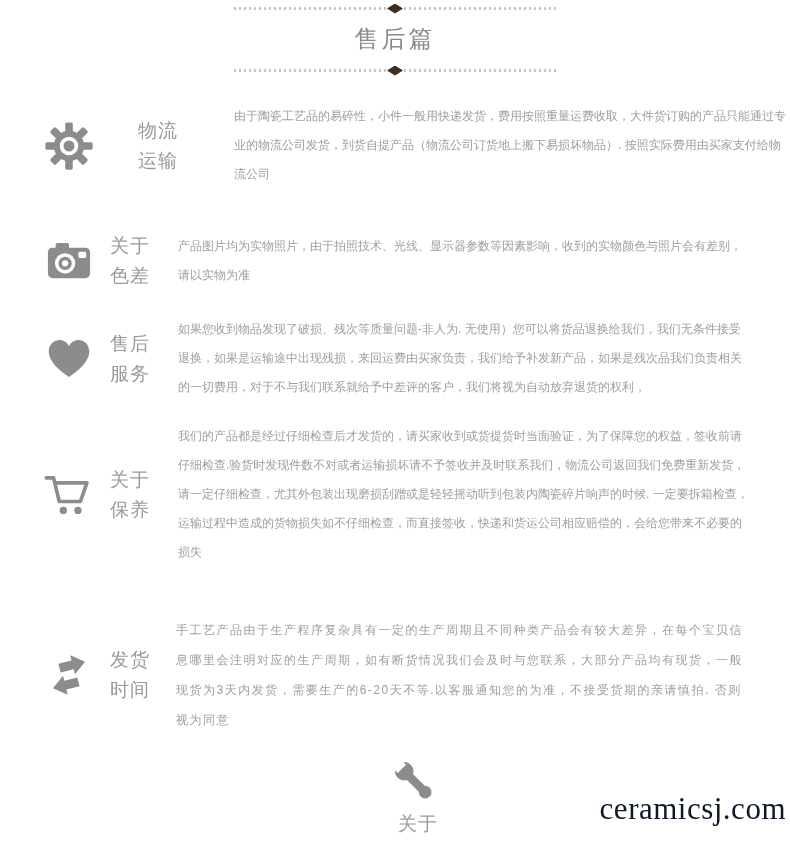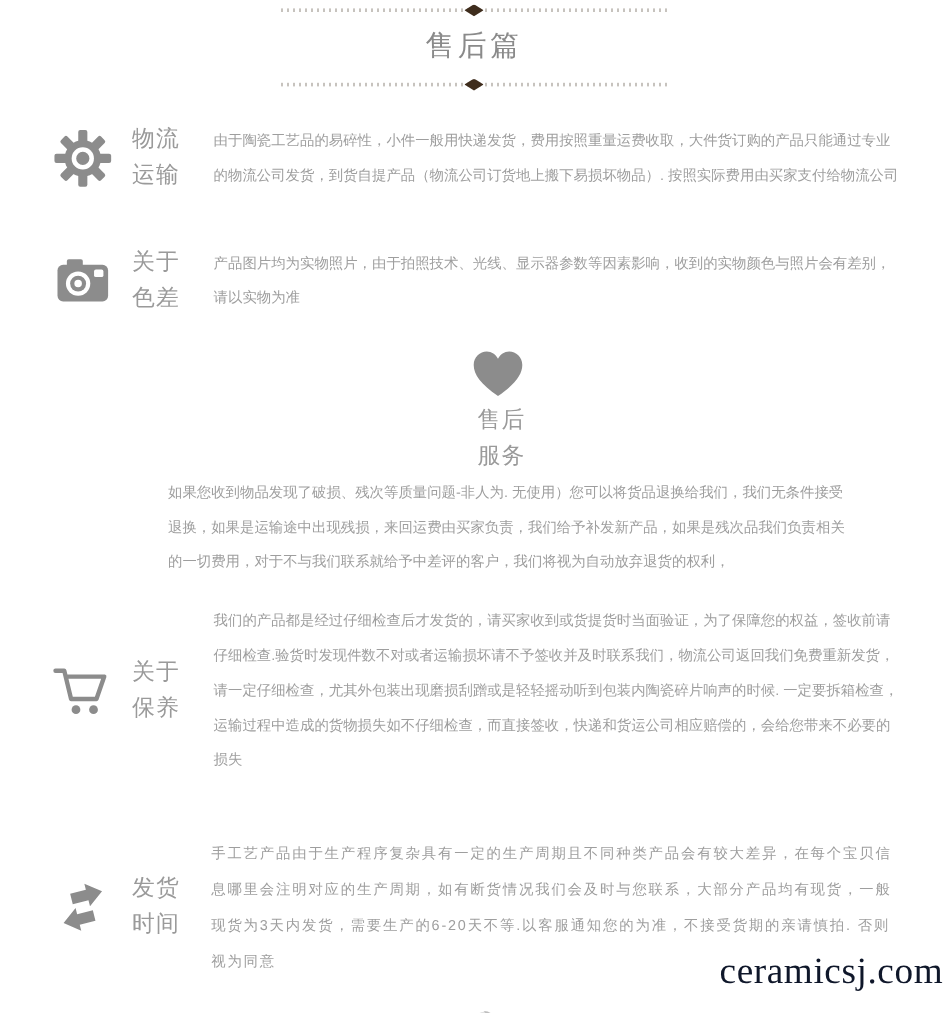--- a/index.html
+++ b/index.html
@@ -19,23 +19,23 @@
 
   
   .rows { padding:30px 0 0 40px; }
   .row { display:flex; align-items:center; }
   .icon-cell { width:58px; min-width:58px; display:flex; justify-content:center; align-items:center; }
   .title-cell { width:46px; min-width:46px; margin-left:12px; font-size:19px; color:#9a9a9a;
                 line-height:30px; letter-spacing:1px; }
   .body-cell { width:572px; margin-left:22px; font-size:12px; color:#9e9e9e; line-height:29px; }
   .loose .body-cell { letter-spacing:1.5px; line-height:30px;margin-left:20px; }
 
-  .mb-1 { margin-bottom:42px; }
+  .mb-1 { margin-bottom:42px;gap:28px; }
   .mb-2 { margin-bottom:24px;align-items:center; }
-  .mb-3 { margin-bottom:20px;flex-direction:column; }
+  .mb-3 { margin-bottom:20px; }
   .mb-4 { margin-bottom:48px; }
   .mb-5 { margin-bottom:20px; }
   .mb-6 { margin-bottom:28px;flex-direction:column; }
 
   
   .watermark { position:absolute; right:4px; bottom:17px; font-family:"Liberation Serif","DejaVu Serif",serif;
                font-size:31px; color:#0f172a; letter-spacing:0.5px; }
 </style>
 </head>
 <body>

